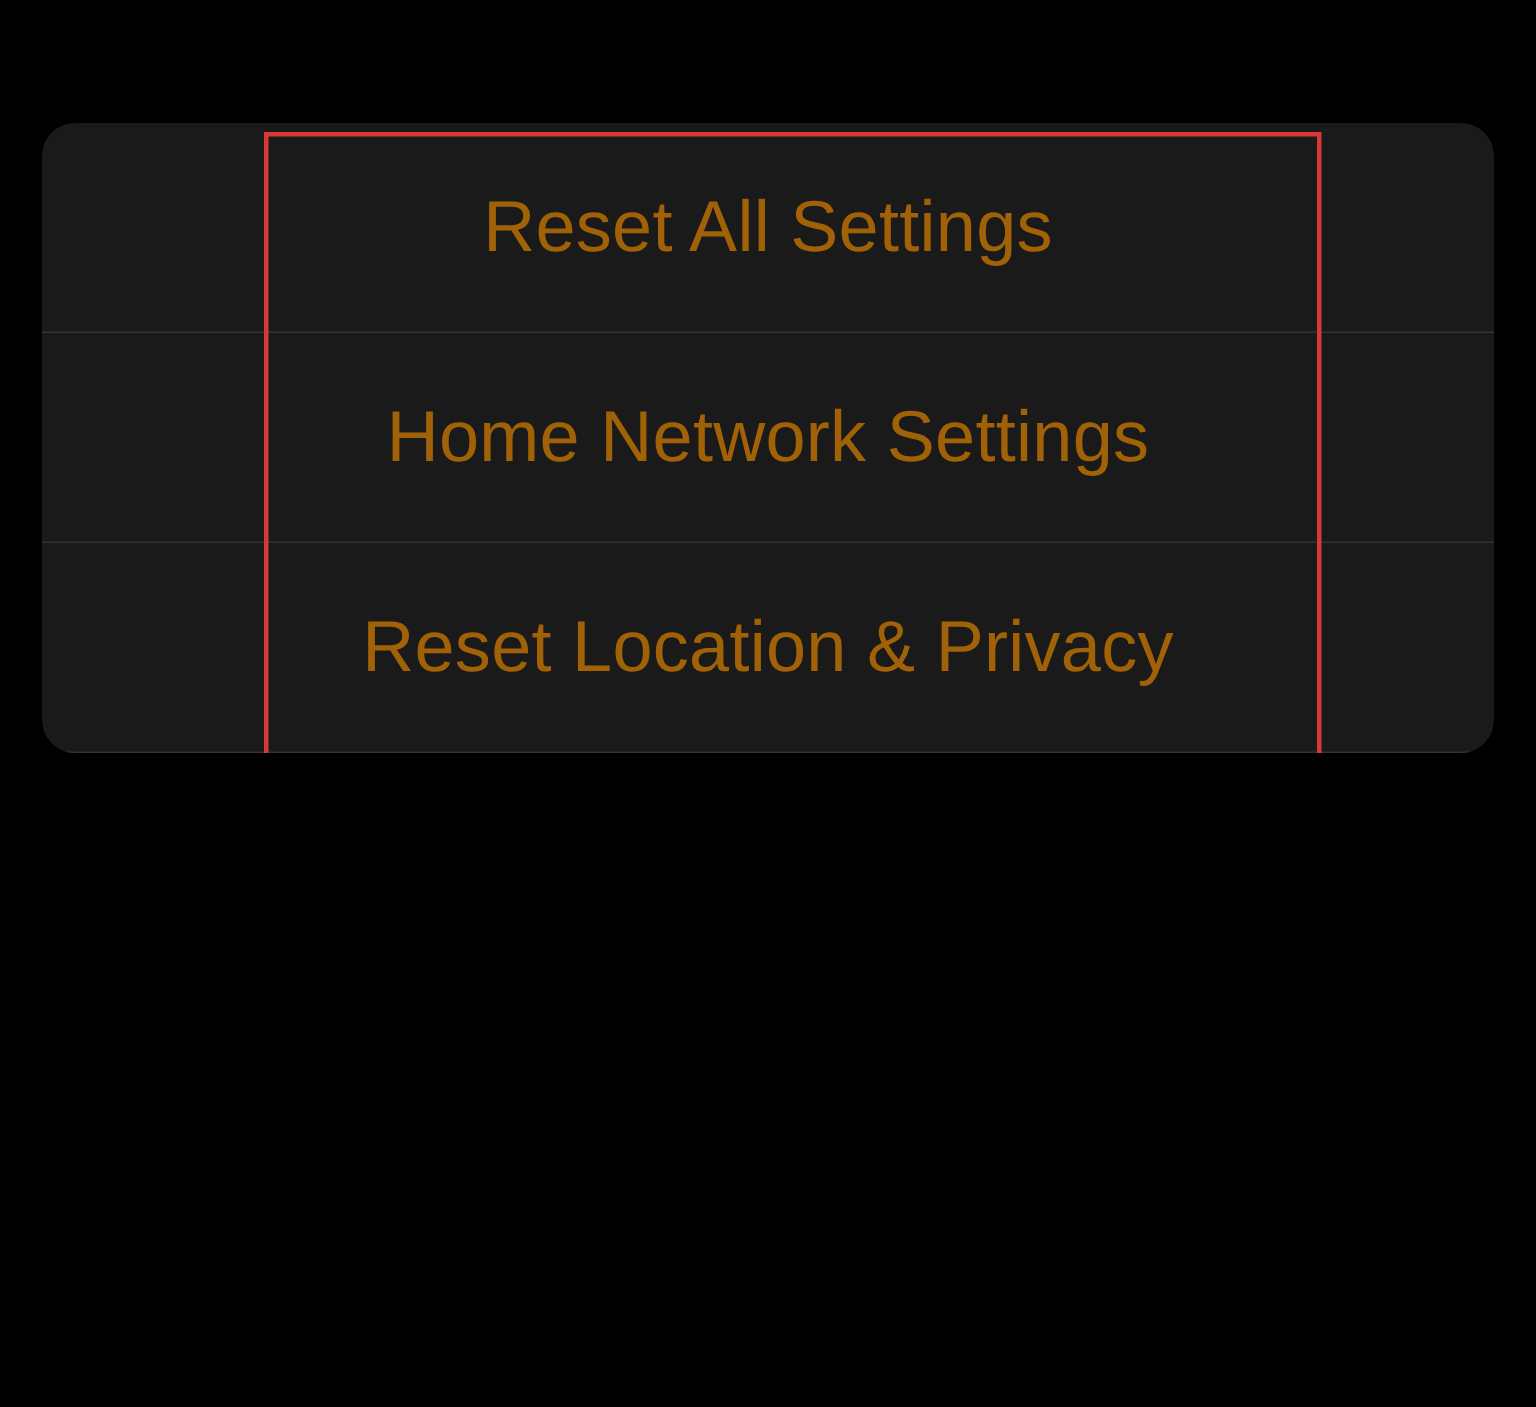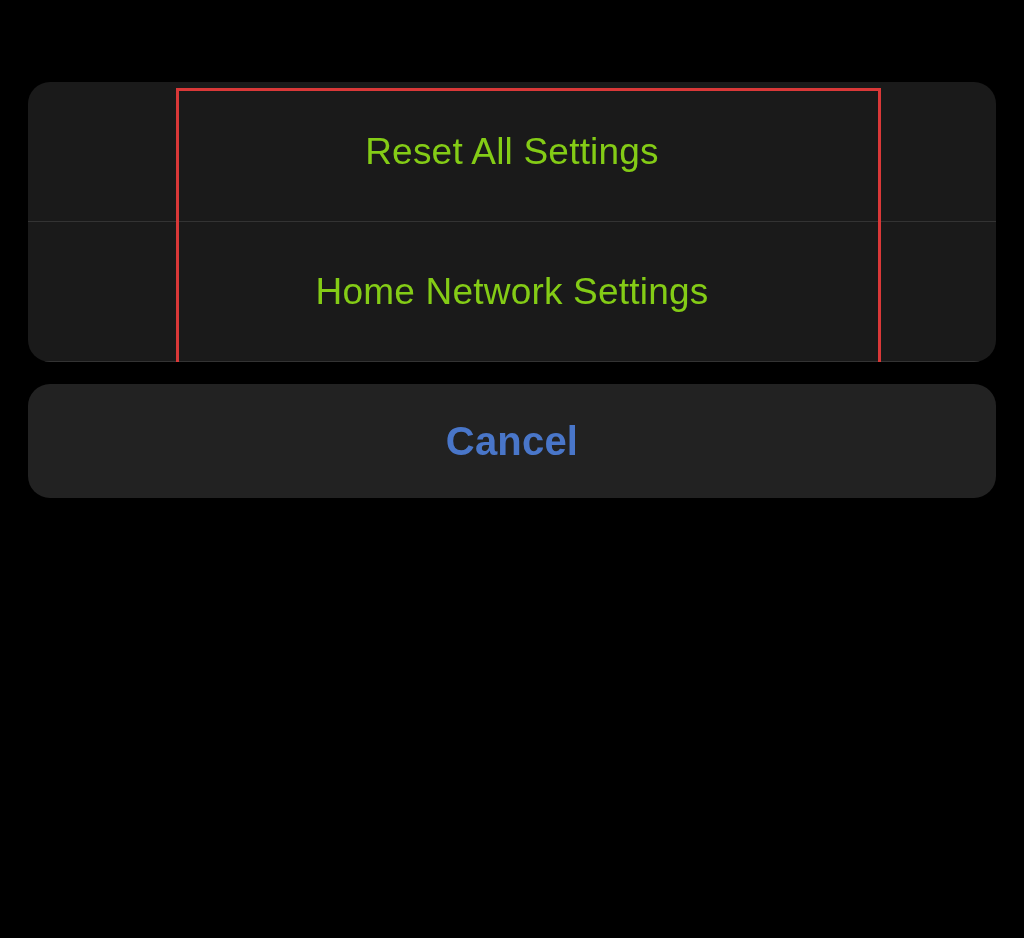--- a/index.html
+++ b/index.html
@@ -42,22 +42,22 @@
       border-bottom: 1px solid #333333;
       cursor: pointer;
       text-align: center;
     }
     
     .option-row:last-child {
       border-bottom: none;
     }
     
     .option-label {
-      color: #84cc16;
-      font-size: 37px;
+      color: #a16207;
+      font-size: 48px;
       font-weight: 400;
       letter-spacing: 0.2px;
     }
     
     .cancel-sheet {
       background: #222222;
       border-radius: 22px;
       margin-top: 22px;
       height: 114px;
       display: flex;
@@ -92,20 +92,20 @@
     <div class="option-row">
       <span class="option-label">Reset All Settings</span>
     </div>
 
     <div class="option-row">
       <span class="option-label">Home Network Settings</span>
     </div>
 
 
 
+    <div class="option-row">
+      <span class="option-label">Reset Location &amp; Privacy</span>
+    </div>
 
     <div class="highlight-box"></div>
   </div>
 
-  <div class="cancel-sheet">
-    <span class="cancel-label">Cancel</span>
-  </div>
 </div>
 
 </body></html>

